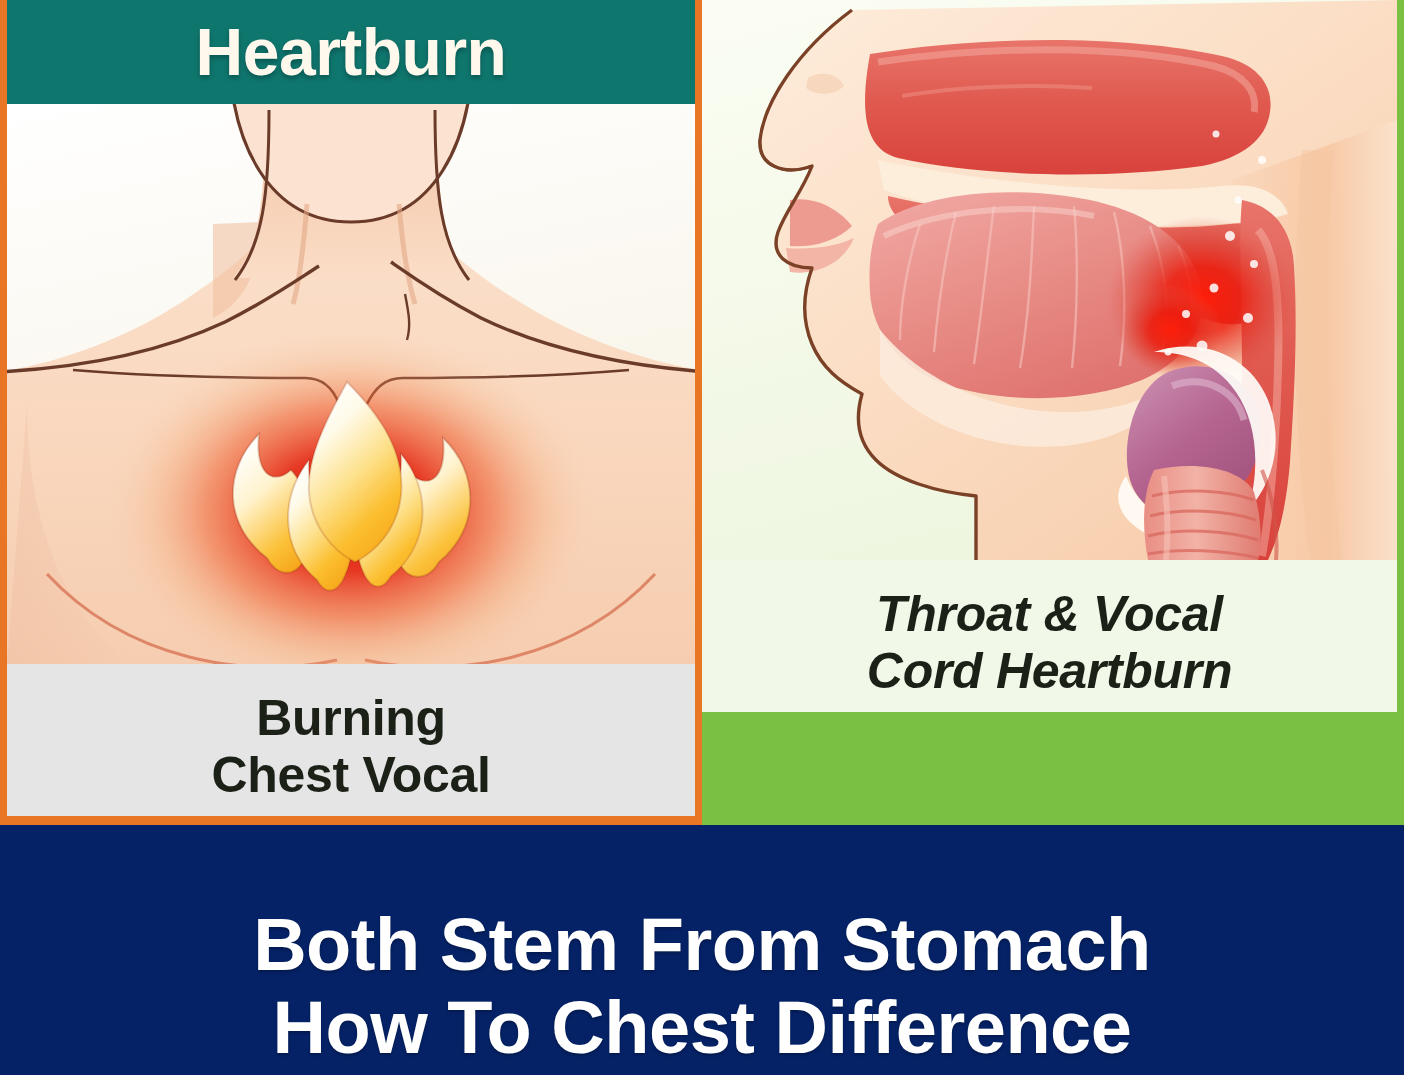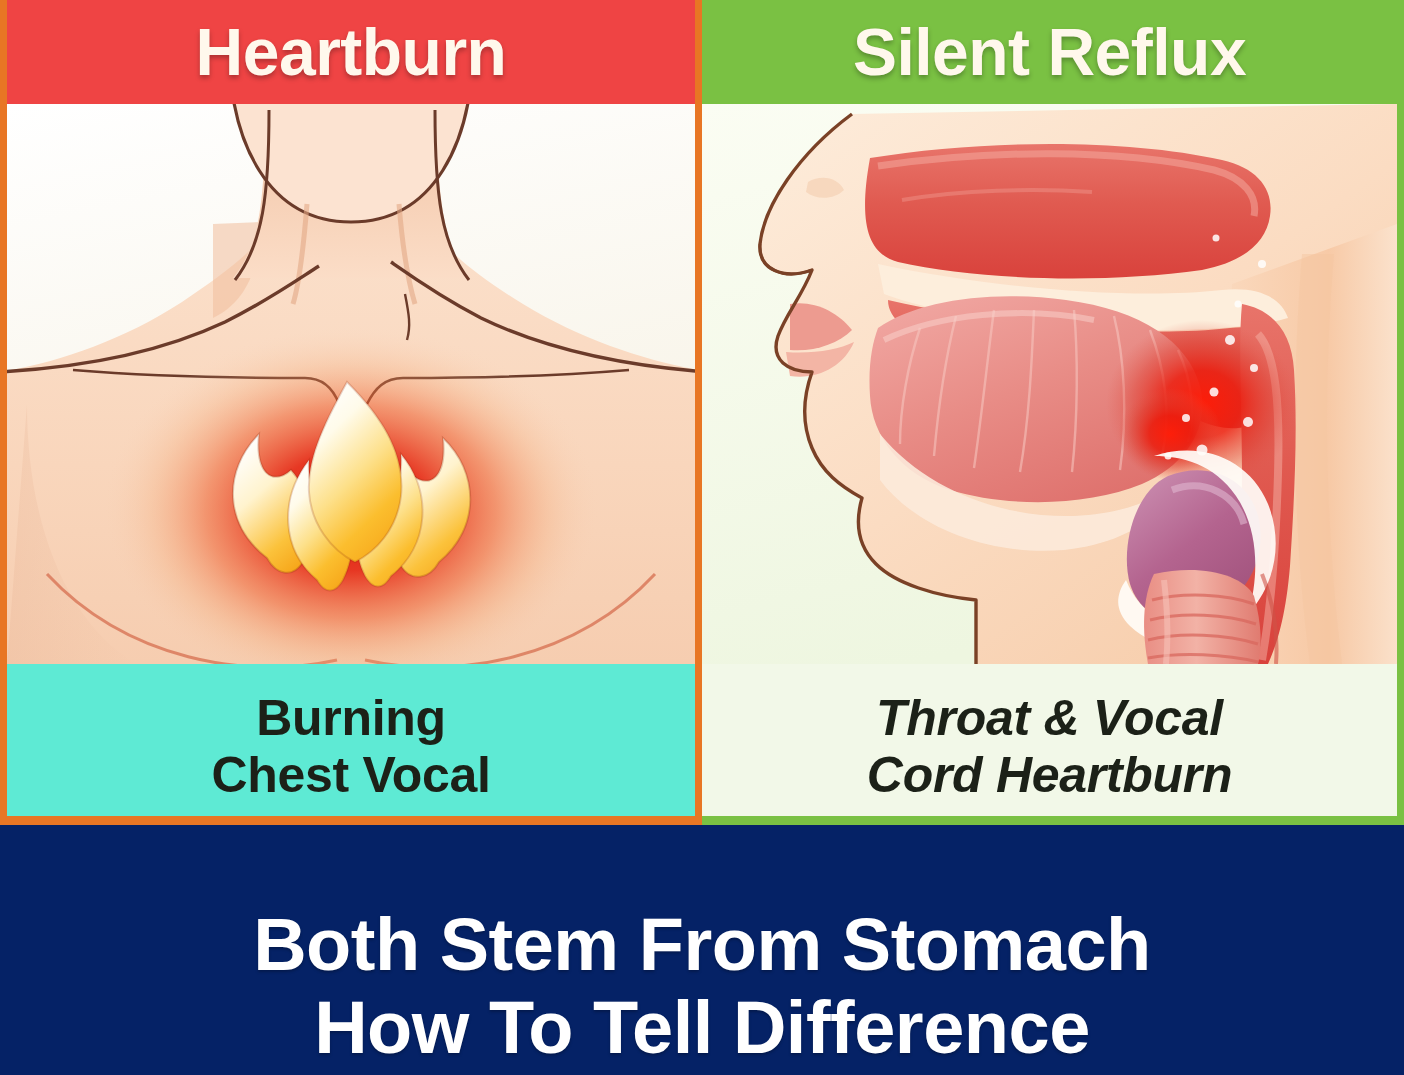--- a/index.html
+++ b/index.html
@@ -28,22 +28,22 @@
   }
   .panel-head .htxt{
     font-size:66px;font-weight:bold;color:#FFF8EC;
     letter-spacing:-0.5px;
     text-shadow:0 3px 5px rgba(0,0,0,0.28);
     white-space:nowrap;
   }
 
   
   .panel-left{background:#E87624;padding:0 7px 9px 7px;}
-  .panel-left .panel-head{background:#ef4444;}
-  .panel-left .panel-body{background:#5eead4;padding-left:44px;}
+  .panel-left .panel-head{background:#0f766e;}
+  .panel-left .panel-body{background:#e5e5e5;padding-left:44px;}
 
   
   .panel-right{background:#7AC143;padding:0 7px 9px 0;}
   .panel-right .panel-head{background:#7AC143;}
   .panel-right .panel-body{background:#F2F8E8;font-style:italic;}
 
   .panel-body{
     position:relative;
     height:712px;
     overflow:hidden;
@@ -190,23 +190,20 @@
         <div class="caption">
           <div>Burning</div>
           <div>Chest Vocal</div>
         </div>
 
       </div>
     </div>
 
     <div class="panel panel-right">
 
-      <div class="panel-head">
-        <span class="htxt">Silent Reflux</span>
-      </div>
 
       <div class="panel-body">
 
         <div class="art">
           <svg viewBox="0 0 695 560" preserveAspectRatio="xMidYMid slice">
             <defs>
               <linearGradient id="bgR" x1="0" y1="0" x2="0.3" y2="1">
                 <stop offset="0%" stop-color="#FBFDF3"></stop>
                 <stop offset="100%" stop-color="#EEF6E0"></stop>
               </linearGradient>
@@ -361,16 +358,16 @@
           <div>Cord Heartburn</div>
         </div>
 
       </div>
     </div>
 
   </div>
 
   <div class="banner">
     <div class="line">Both Stem From Stomach</div>
-    <div class="line">How To Tell Difference</div>
+    <div class="line">How To Chest Difference</div>
   </div>
 
 </div>
 
 </body></html>

